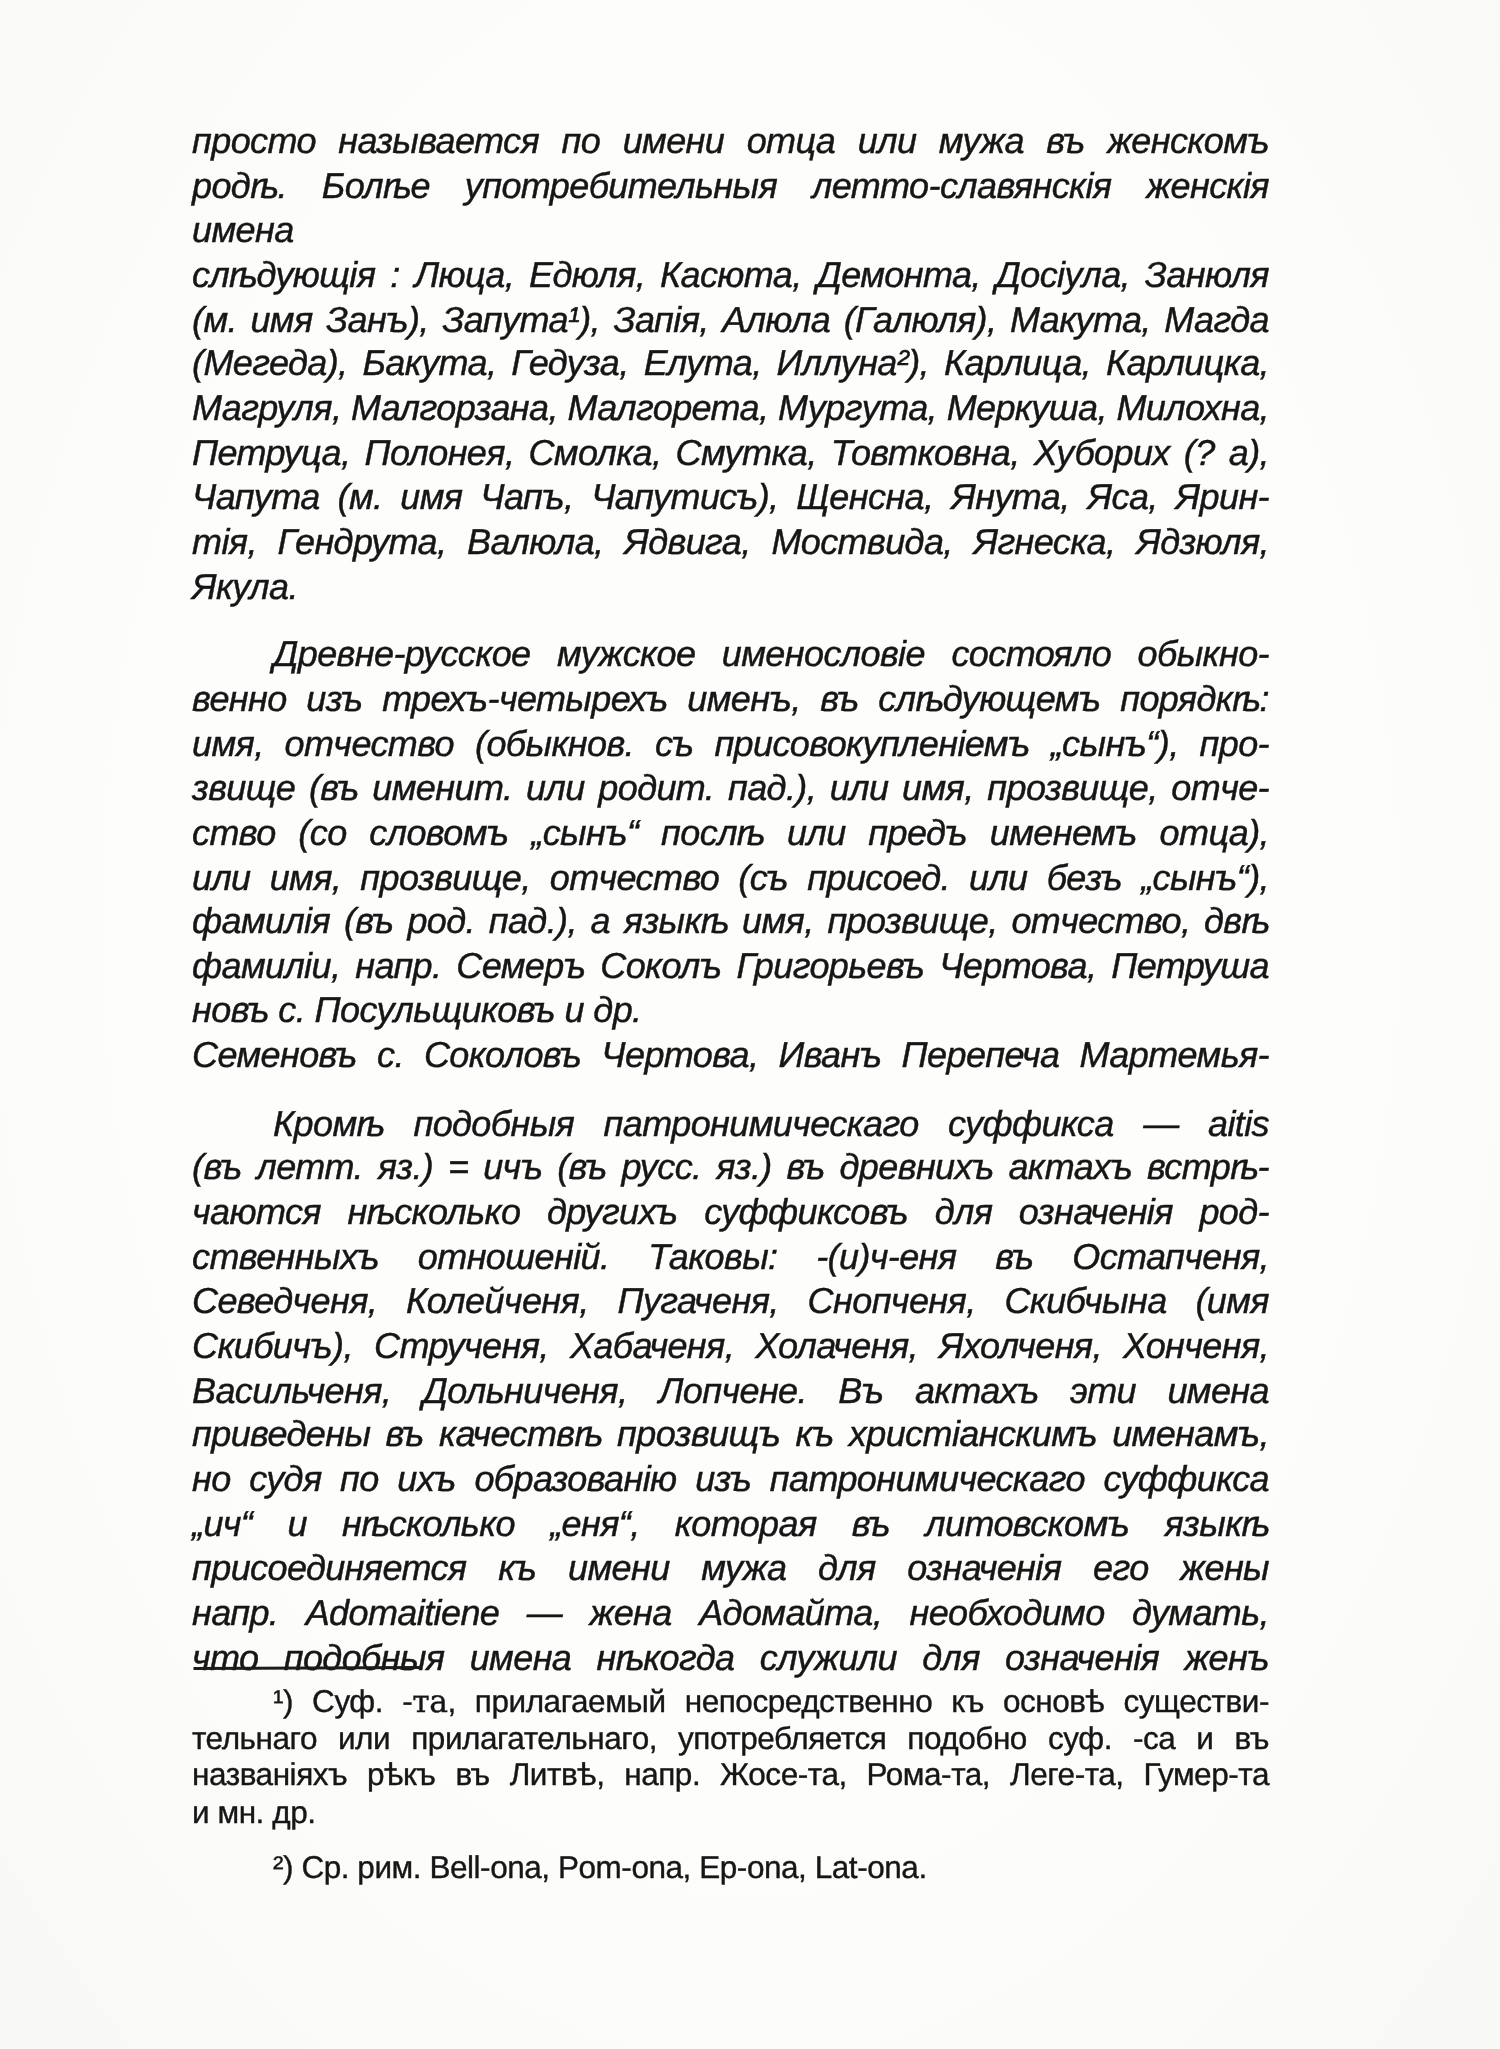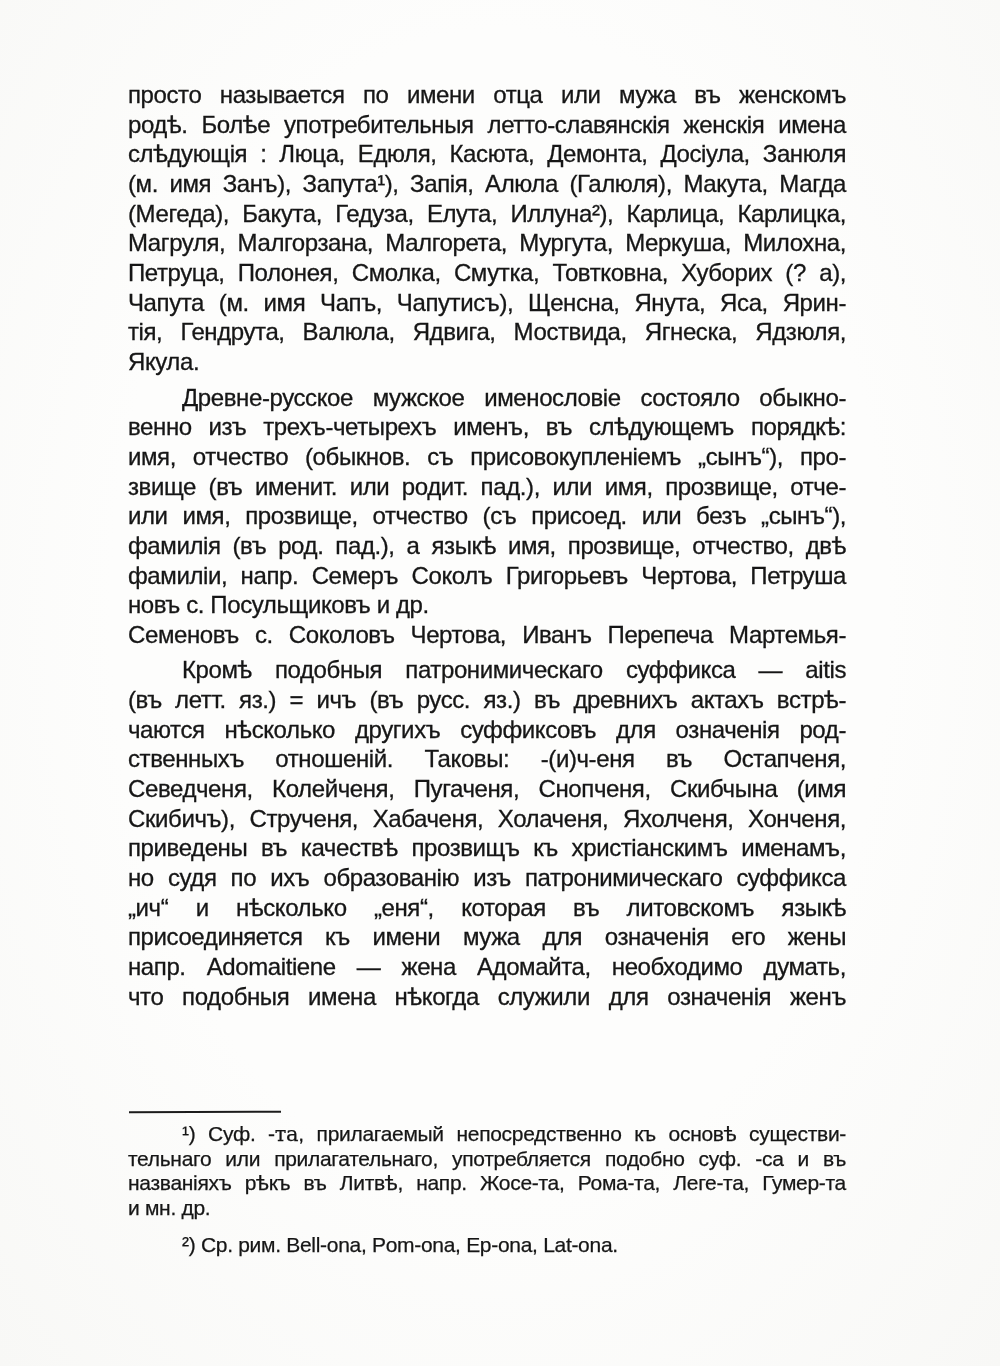--- a/index.html
+++ b/index.html
@@ -10,22 +10,22 @@
   }
   .page{
     position:relative;width:1000px;height:1366px;overflow:hidden;
     background:radial-gradient(ellipse at 50% 45%, #fdfdfc 55%, #f8f8f6 100%);
   }
   .text-block{
     position:absolute;left:128px;top:80px;width:718px;
     font-size:24px;line-height:29.65px;letter-spacing:-0.4px;
     color:#161616;-webkit-text-stroke:0.3px #161616;
   }
-  .para{margin:0;}
-  .para + .para{margin-top:6px;}
+  .para{margin:0;font-style:italic;}
+  .para + .para{margin-top:16px;}
   .line{
     text-align:justify;text-align-last:justify;
   }
   .line.last{text-align-last:left;}
   .line.indent{text-indent:54px;}
   .rule{
     position:absolute;left:129px;top:1111px;width:152px;height:2px;
     background:#1c1c1c;transform:rotate(-0.25deg);
   }
   .footnotes{
@@ -52,33 +52,35 @@
         <div class="line">Петруца, Полонея, Смолка, Смутка, Товтковна, Хуборих (? а),</div>
         <div class="line">Чапута (м. имя Чапъ, Чапутисъ), Щенсна, Янута, Яса, Ярин-</div>
         <div class="line">тія, Гендрута, Валюла, Ядвига, Моствида, Ягнеска, Ядзюля,</div>
         <div class="line last">Якула.</div>
       </div>
       <div class="para">
         <div class="line indent">Древне-русское мужское именословіе состояло обыкно-</div>
         <div class="line">венно изъ трехъ-четырехъ именъ, въ слѣдующемъ порядкѣ:</div>
         <div class="line">имя, отчество (обыкнов. съ присовокупленіемъ „сынъ“), про-</div>
         <div class="line">звище (въ именит. или родит. пад.), или имя, прозвище, отче-</div>
+        <div class="line">ство (со словомъ „сынъ“ послѣ или предъ именемъ отца),</div>
         <div class="line">или имя, прозвище, отчество (съ присоед. или безъ „сынъ“),</div>
         <div class="line">фамилія (въ род. пад.), а языкѣ имя, прозвище, отчество, двѣ</div>
         <div class="line">фамиліи, напр. Семеръ Соколъ Григорьевъ Чертова, Петруша</div>
         <div class="line last">новъ с. Посульщиковъ и др.</div>
         <div class="line">Семеновъ с. Соколовъ Чертова, Иванъ Перепеча Мартемья-</div>
       </div>
       <div class="para">
         <div class="line indent">Кромѣ подобныя патронимическаго суффикса — aitis</div>
         <div class="line">(въ летт. яз.) = ичъ (въ русс. яз.) въ древнихъ актахъ встрѣ-</div>
         <div class="line">чаются нѣсколько другихъ суффиксовъ для означенія род-</div>
         <div class="line">ственныхъ отношеній. Таковы: -(и)ч-еня въ Остапченя,</div>
         <div class="line">Севедченя, Колейченя, Пугаченя, Снопченя, Скибчына (имя</div>
         <div class="line">Скибичъ), Струченя, Хабаченя, Холаченя, Яхолченя, Хонченя,</div>
+        <div class="line">Васильченя, Дольниченя, Лопчене. Въ актахъ эти имена</div>
         <div class="line">приведены въ качествѣ прозвищъ къ христіанскимъ именамъ,</div>
         <div class="line">но судя по ихъ образованію изъ патронимическаго суффикса</div>
         <div class="line">„ич“ и нѣсколько „еня“, которая въ литовскомъ языкѣ</div>
         <div class="line">присоединяется къ имени мужа для означенія его жены</div>
         <div class="line">напр. Adomaitiene — жена Адомайта, необходимо думать,</div>
         <div class="line">что подобныя имена нѣкогда служили для означенія женъ</div>
       </div>
     </main>
   <div class="rule"></div>
   <section id="footnotes" class="footnotes">

